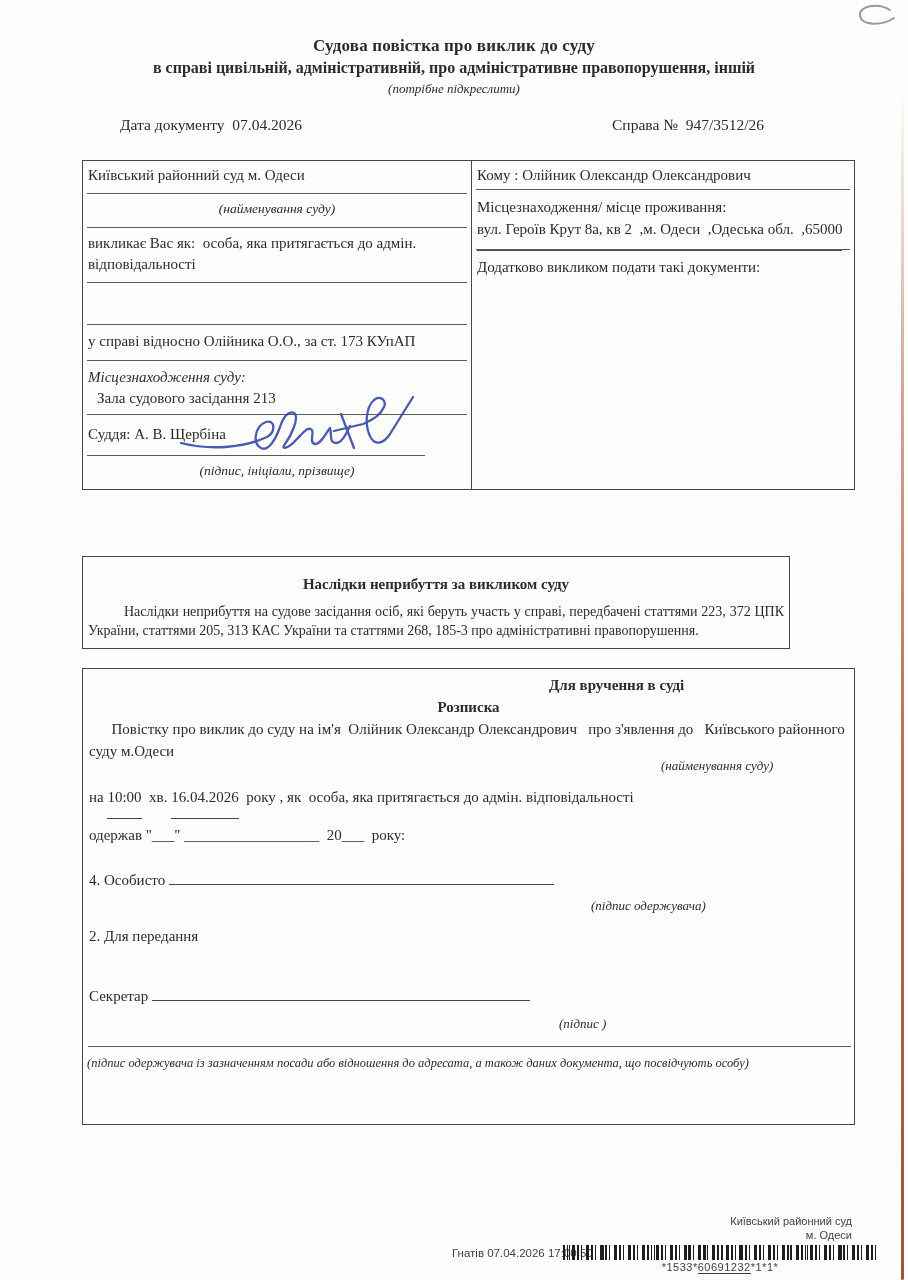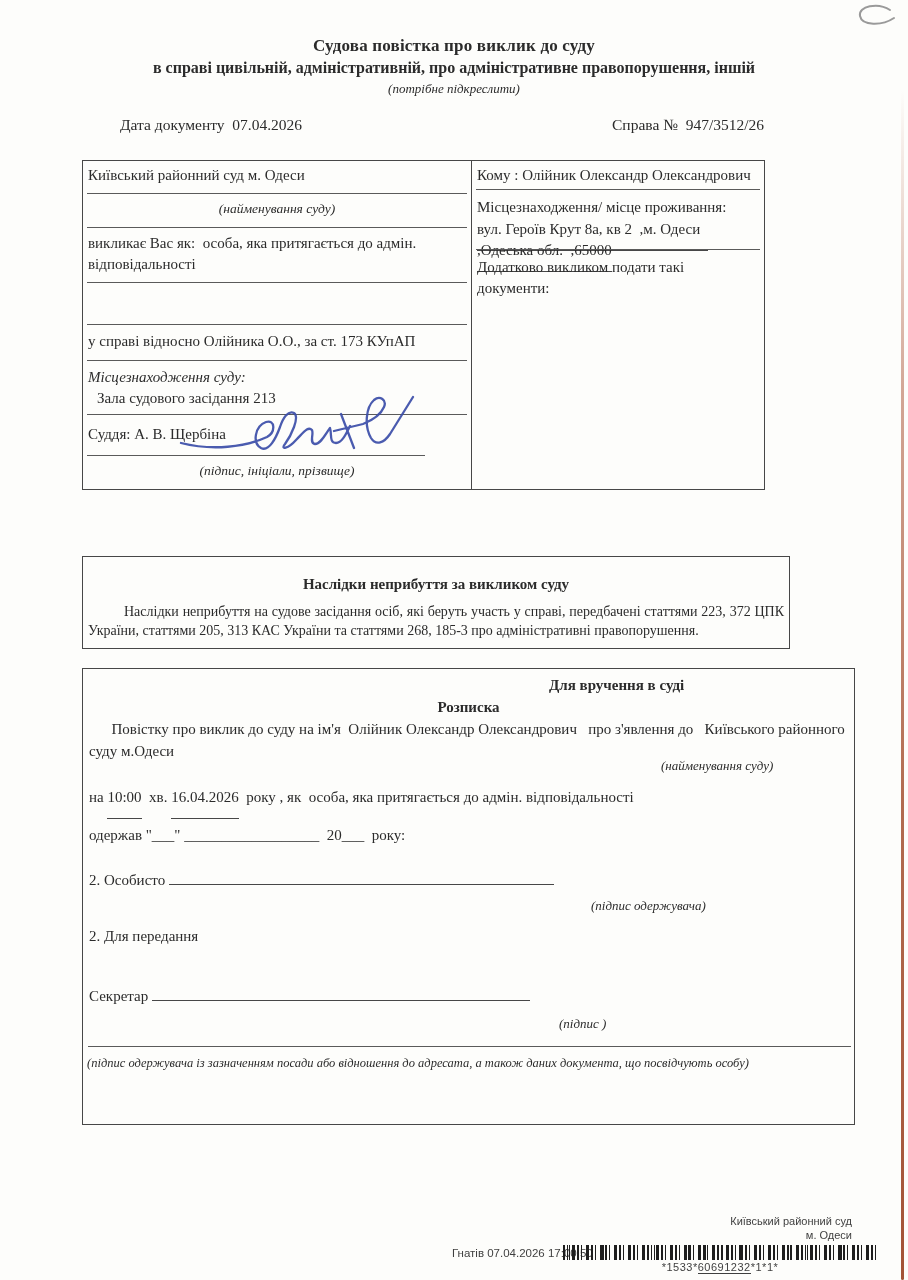--- a/index.html
+++ b/index.html
@@ -20,21 +20,21 @@
   
   .header { position:absolute; left:60px; right:60px; top:36px; text-align:center; }
   .title1 { font-size:17px; font-weight:bold; letter-spacing:.2px; }
   .title2 { font-size:16px; font-weight:bold; margin-top:3px; }
   .title-note { font-size:13px; font-style:italic; margin-top:4px; }
   .date-row { position:absolute; top:116px; left:0; right:0; font-size:15.5px; }
   .date-left { position:absolute; left:120px; white-space:pre; }
   .case-right { position:absolute; left:612px; white-space:pre; }
 
   
-  .main-table { position:absolute; left:82px; top:160px; width:683px; height:330px; border:1px solid #474747; }
+  .main-table { position:absolute; left:82px; top:160px; width:773px; height:330px; border:1px solid #474747; }
   .cell { position:absolute; top:0; bottom:0; }
   .cell-left { left:0; width:388px; }
   .cell-right { left:388px; right:0; border-left:1px solid #474747; }
   .row { position:absolute; left:5px; right:5px; font-size:15px; line-height:21px; }
   .rule { position:absolute; left:4px; right:4px; border-bottom:1px solid #5a5a5a; }
   .u-ink { border-bottom:1px solid #474747; padding-bottom:13px; }
 
   
   .conseq { position:absolute; left:82px; top:556px; width:708px; height:93px; border:1px solid #474747; }
   .conseq-title { margin-top:19px; font-size:15px; }
@@ -121,21 +121,21 @@
   <div class="conseq-body">Наслідки неприбуття на судове засідання осіб, які беруть участь у справі, передбачені статтями 223, 372 ЦПК України, статтями 205, 313 КАС України та статтями 268, 185-3 про адміністративні правопорушення.</div>
 </div>
 
 <div class="receipt">
   <div class="r-item bold" style="left:466px; top:5px;">Для вручення в суді</div>
   <div class="r-item bold" style="left:0; right:0; top:27px; text-align:center;">Розписка</div>
   <div class="r-item pre" style="left:6px; right:8px; top:49px;">      Повістку про виклик до суду на ім'я  Олійник Олександр Олександрович   про з'явлення до   Київського районного суду м.Одеси</div>
   <div class="r-item small-note" style="left:578px; top:86px;">(найменування суду)</div>
   <div class="r-item pre" style="left:6px; right:8px; top:117px;"><span>на </span><span class="u-ink">10:00</span><span>  хв. </span><span class="u-ink">16.04.2026</span><span>  року , як  особа, яка притягається до адмін. відповідальності</span></div>
   <div class="r-item pre" style="left:6px; top:155px;">одержав "___" __________________  20___  року:</div>
-  <div class="r-item" style="left:6px; top:200px;"><span>2. Особисто </span><span class="blank" style="width:385px;"></span></div>
+  <div class="r-item" style="left:6px; top:200px;"><span>4. Особисто </span><span class="blank" style="width:385px;"></span></div>
   <div class="r-item small-note" style="left:508px; top:226px;">(підпис одержувача)</div>
   <div class="r-item" style="left:6px; top:256px;">2. Для передання</div>
   <div class="r-item" style="left:6px; top:316px;"><span>Секретар </span><span class="blank" style="width:378px;"></span></div>
   <div class="r-item small-note" style="left:476px; top:344px;">(підпис )</div>
   <div class="r-bottom-rule"></div>
   <div class="r-item small-note" style="left:4px; right:8px; top:383px; font-size:12.5px;">(підпис одержувача із зазначенням посади або відношення до адресата, а також даних документа, що посвідчують особу)</div>
 </div>
 
 <div class="abs footer-sans" style="left:640px; top:1214px; width:212px; text-align:right; font-size:11px; line-height:14px;">
   <div>Київський районний суд</div>

